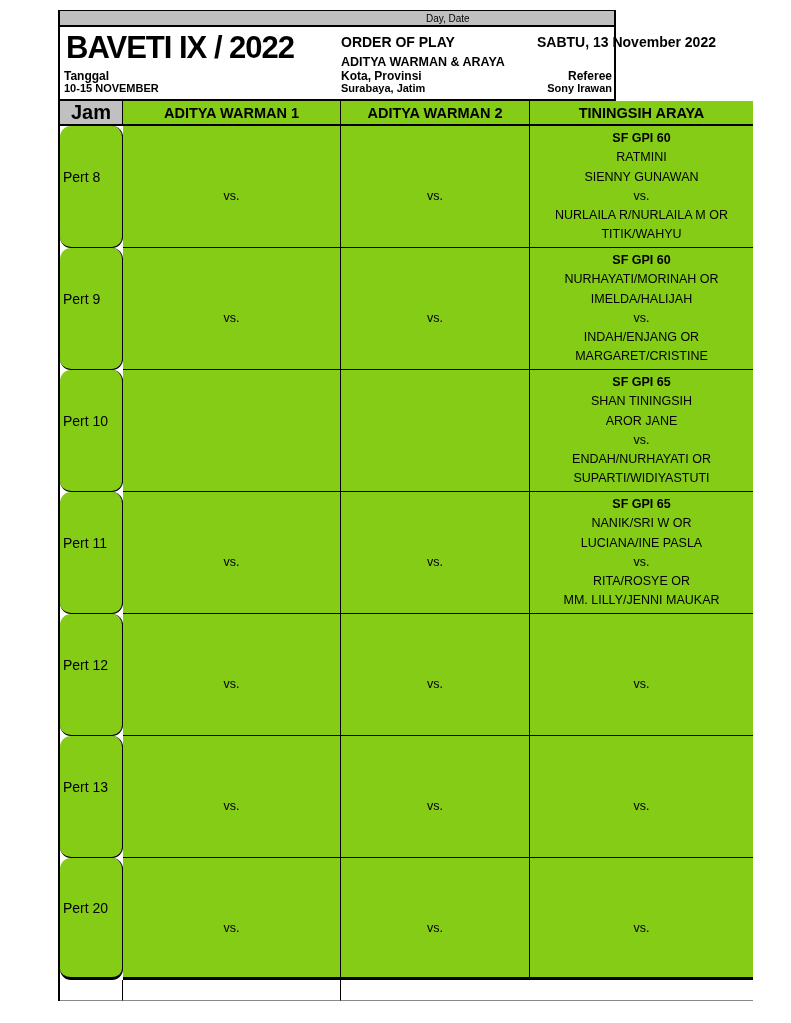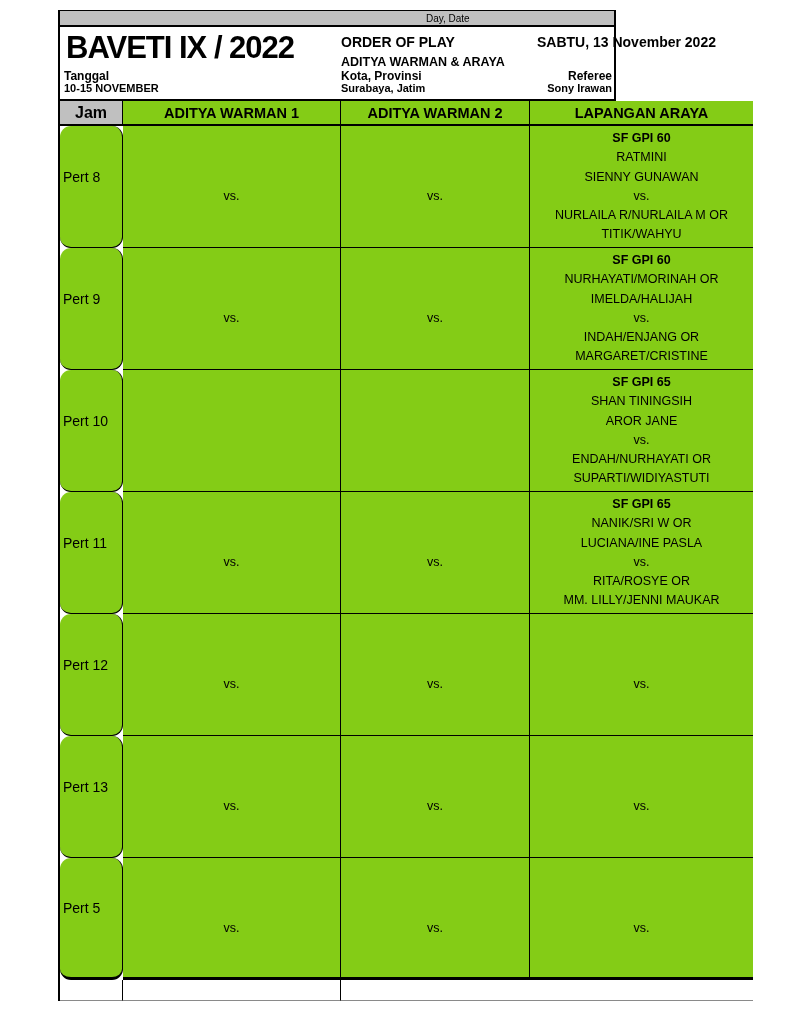--- a/index.html
+++ b/index.html
@@ -35,21 +35,21 @@
   .pos-ref-val { right:2px; top:55px; text-align:right; }
 
   
   .grid { display:grid; grid-template-columns:63px 218px 189px 223px; }
   .cell { border-right:1px solid #000; border-bottom:1px solid #000; background:#84cc16; overflow:hidden; }
   .cell.col-last { border-right:none; }
 
   .head-cell { height:25px; border-bottom:2px solid #000; display:flex;
                align-items:center; justify-content:center;
                font-size:14.5px; font-weight:bold; }
-  .head-cell.jam-head { background:#c0c0c0; font-size:16px; }
+  .head-cell.jam-head { background:#c0c0c0; font-size:20px; }
 
   .jam-cell { height:122px; display:flex; align-items:center; padding-left:3px;
               padding-bottom:20px; font-size:14px;border-radius:11px; }
   .court-cell { height:122px; padding-top:3px; text-align:center; }
   .match-line { height:19.3px; line-height:19.3px; font-size:12.5px; white-space:nowrap; }
   .match-line.first-line { font-weight:bold; }
   .row-last .cell, .cell.row-last { border-bottom:3px solid #000; }
 
   .partial-cell { height:21px; border-bottom:1px solid #8a8a8a; border-right:1px solid #000; background:#fff; }
   .partial-cell.col-last { border-right:none; }
@@ -76,21 +76,21 @@
 
       <div class="hdr-bold pos-date">SABTU, 13 November 2022</div>
       <div class="lbl-sm pos-ref-lbl">Referee</div>
       <div class="val-md pos-ref-val">Sony Irawan</div>
     </div>
 
     <div class="grid">
       <div class="cell head-cell jam-head">Jam</div>
       <div class="cell head-cell">ADITYA WARMAN 1</div>
       <div class="cell head-cell">ADITYA WARMAN 2</div>
-      <div class="cell head-cell col-last">LAPANGAN ARAYA</div>
+      <div class="cell head-cell col-last">TININGSIH ARAYA</div>
 
     <div class="cell jam-cell">
           <span>Pert 8</span>
         </div>
         <div class="cell court-cell">
           <div class="match-line first-line"></div>
           <div class="match-line"></div>
           <div class="match-line"></div>
           <div class="match-line">vs.</div>
           <div class="match-line"></div>
@@ -241,21 +241,21 @@
         </div>
         <div class="cell court-cell col-last">
           <div class="match-line first-line"></div>
           <div class="match-line"></div>
           <div class="match-line"></div>
           <div class="match-line">vs.</div>
           <div class="match-line"></div>
           <div class="match-line"></div>
         </div>
         <div class="cell jam-cell row-last">
-          <span>Pert 5</span>
+          <span>Pert 20</span>
         </div>
         <div class="cell court-cell row-last">
           <div class="match-line first-line"></div>
           <div class="match-line"></div>
           <div class="match-line"></div>
           <div class="match-line">vs.</div>
           <div class="match-line"></div>
           <div class="match-line"></div>
         </div>
         <div class="cell court-cell row-last">

